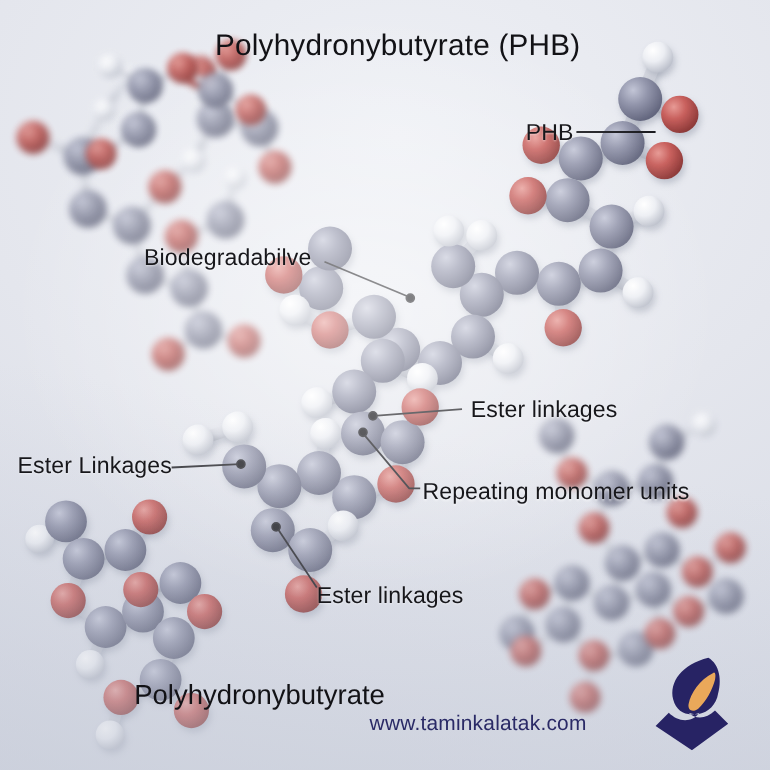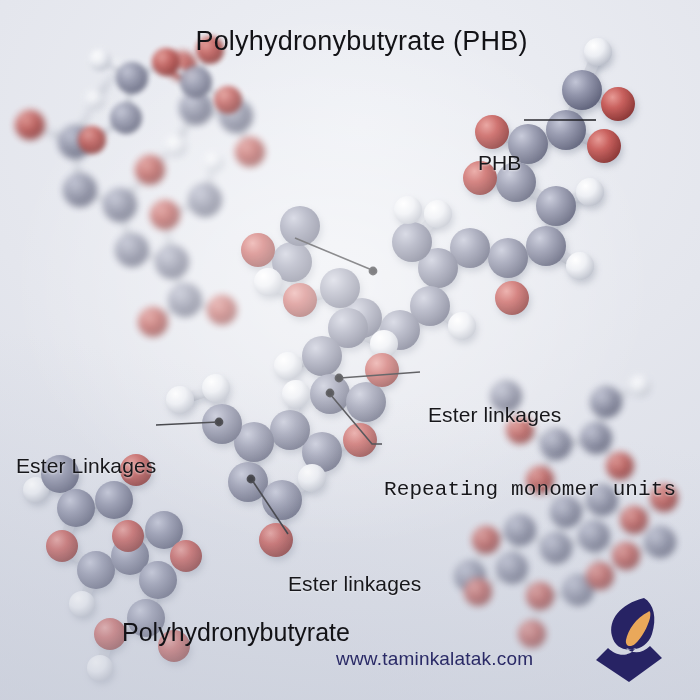--- a/index.html
+++ b/index.html
@@ -37,21 +37,20 @@
   .sharp       { filter: blur(0.35px); }
 
   .label {
     position: absolute;
     color: #17171b;
     font-size: 21px;
     line-height: 1.05;
     white-space: nowrap;
     letter-spacing: 0.1px;
     text-shadow: 0 1px 2px rgba(255,255,255,0.55);
-    margin-top: 42px;
   }
   #title {
     position: absolute;
     left: 50%;
     top: 26px;
     transform: translateX(-50%);
     font-size: 27px;
     color: #121216;
     white-space: nowrap;
     letter-spacing: 0.2px;
@@ -417,26 +416,27 @@
       <circle cx="251" cy="479" r="3.6"></circle>
     </g>
   </svg>
 
   <div id="vignette"></div>
 
   <div id="title">Polyhydronybutyrate (PHB)</div>
 
   <div class="label" style="left:478px; top:110px;">PHB</div>
 
+  <div class="label" style="left:131px; top:224px;">Biodegradabilve</div>
 
   <div class="label" style="left:428px; top:362px;">Ester linkages</div>
 
   <div class="label" style="left:16px; top:413px;">Ester Linkages</div>
 
-  <div class="label" style="left:384px; top:437px;font-family:Liberation Mono, monospace;">Repeating monomer units</div>
+  <div class="label" style="left:384px; top:437px;">Repeating monomer units</div>
 
   <div class="label" style="left:288px; top:531px;">Ester linkages</div>
 
   <div id="watermark-url">www.taminkalatak.com</div>
 
   <div id="bottom-caption">Polyhydronybutyrate</div>
 
   <div id="logo">
     <svg viewBox="0 0 74 86" width="74" height="86" aria-hidden="true">
 

